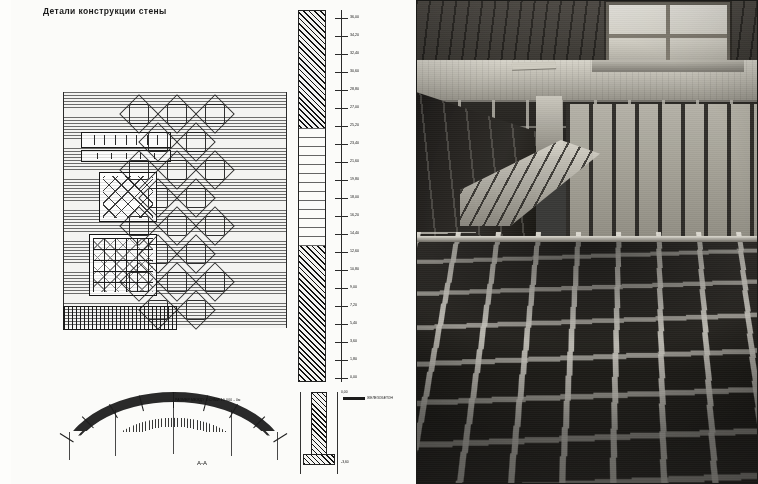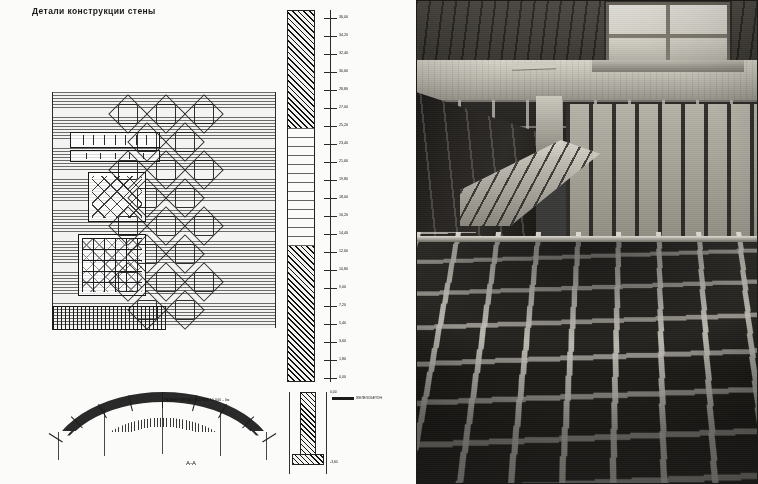--- a/index.html
+++ b/index.html
@@ -16,21 +16,21 @@
   .page {
     position: relative;
     width: 758px;
     height: 484px;
     background: #fdfdfb;
   }
 
   
   .plate {
     position: absolute;
-    left: 0; top: 0;
+    left: 11px; top: 0;
     width: 416px; height: 484px;
     background: #fbfbf9;
     overflow: hidden;
     text-align: center;
   }
   .plate-title {
     position: absolute;
     left: 32px; top: 6px;
     font-size: 8.5px;
     font-weight: bold;

